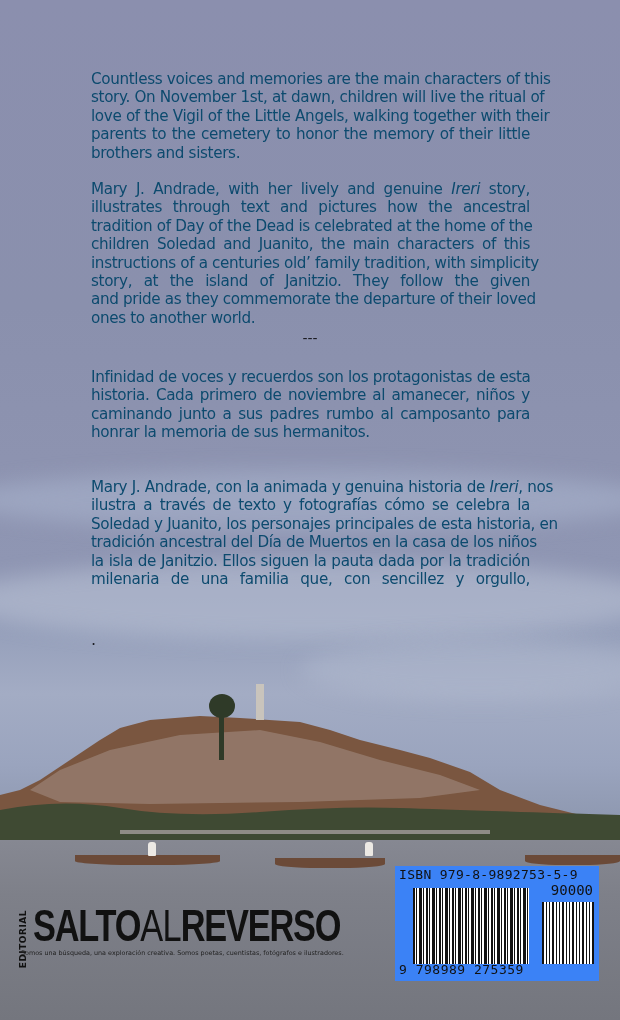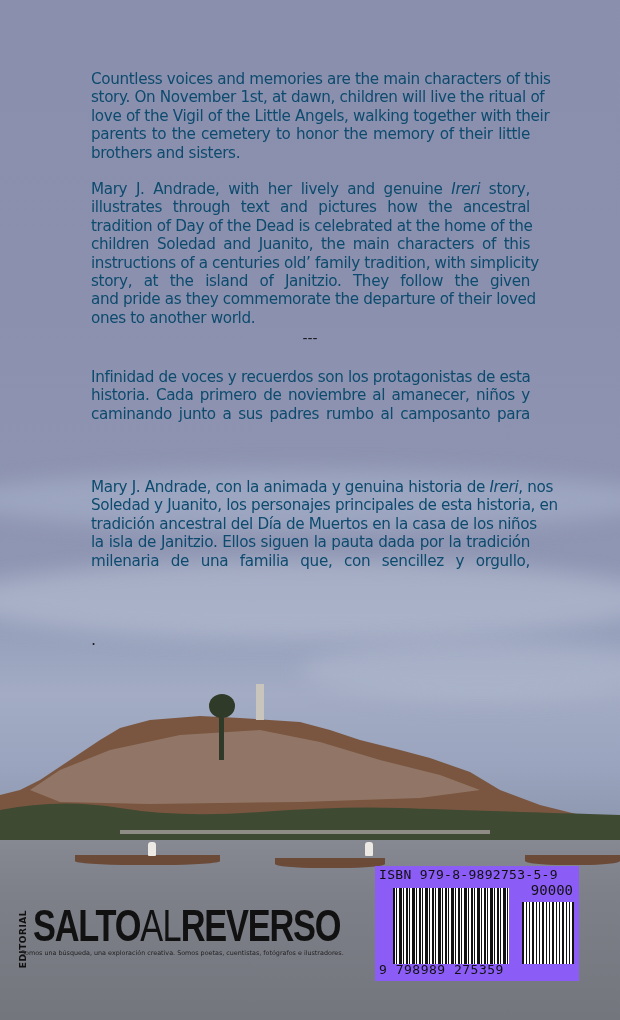--- a/index.html
+++ b/index.html
@@ -20,21 +20,21 @@
     background:linear-gradient(180deg,#868892 0%,#7e8089 30%,#74767e 100%); }
   .boat { position:absolute; height:10px; background:#6b4a38; border-radius:0 0 40% 40%; }
   .person { position:absolute; width:8px; height:14px; background:#ece9e4; border-radius:3px 3px 1px 1px; }
   .logo { position:absolute; left:18px; top:905px; color:#111; }
   .logo .ed { position:absolute; left:0; top:5px; font-size:9px; font-weight:bold;
     writing-mode:vertical-rl; transform:rotate(180deg); letter-spacing:0.5px; }
   .logo .main { position:absolute; left:15px; top:-4px; font-family:"Liberation Sans", sans-serif;
     font-weight:bold; font-size:44px; letter-spacing:-1.5px; white-space:nowrap; transform:scaleX(0.78); transform-origin:left top; }
   .logo .main .al { font-weight:normal; letter-spacing:-1px; }
   .logo .tag { position:absolute; left:3px; top:44px; font-size:6.4px; white-space:nowrap; color:#222; }
-  .barcode { position:absolute; left:375px; top:866px; width:204px; height:115px; background:#8b5cf6; }
+  .barcode { position:absolute; left:395px; top:866px; width:204px; height:115px; background:#3b82f6; }
   .isbn { position:absolute; left:4px; top:1px; font-family:"DejaVu Sans Mono", monospace; font-size:13px; color:#111; letter-spacing:0.3px; white-space:nowrap; }
   .price { position:absolute; right:6px; top:16px; font-family:"DejaVu Sans Mono", monospace; font-size:14px; color:#111; }
   .bars { position:absolute; left:18px; top:22px; width:116px; height:76px;
     background: repeating-linear-gradient(90deg,#111 0 2px,#fff 2px 3px,#111 3px 4px,#fff 4px 6px,#111 6px 9px,#fff 9px 10px,#111 10px 11px,#fff 11px 13px); }
   .bars2 { position:absolute; left:147px; top:36px; width:52px; height:62px;
     background: repeating-linear-gradient(90deg,#111 0 2px,#fff 2px 4px,#111 4px 5px,#fff 5px 7px,#111 7px 8px,#fff 8px 10px); }
   .ean { position:absolute; left:4px; top:96px; font-family:"DejaVu Sans Mono", monospace; font-size:13px; color:#111; white-space:nowrap; letter-spacing:0.5px; }
 </style>
 </head>
 <body>
@@ -63,24 +63,26 @@
   <span class="line">and pride as they commemorate the departure of their loved</span>
   <span class="line last">ones to another world.</span>
 </div>
 
 <div class="sep">---</div>
 
 <div class="textblock" style="top:368px;">
   <span class="line">Infinidad de voces y recuerdos son los protagonistas de esta</span>
   <span class="line">historia. Cada primero de noviembre al amanecer, niños y</span>
   <span class="line">caminando junto a sus padres rumbo al camposanto para</span>
+  <span class="line last">honrar la memoria de sus hermanitos.</span>
 </div>
 
 <div class="textblock" style="top:478px;">
   <span class="line">Mary J. Andrade, con la animada y genuina historia de <i>Ireri</i>, nos</span>
+  <span class="line">ilustra a través de texto y fotografías cómo se celebra la</span>
   <span class="line">Soledad y Juanito, los personajes principales de esta historia, en</span>
   <span class="line">tradición ancestral del Día de Muertos en la casa de los niños</span>
   <span class="line">la isla de Janitzio. Ellos siguen la pauta dada por la tradición</span>
   <span class="line">milenaria de una familia que, con sencillez y orgullo,</span>
 </div>
 
 <div class="dot">.</div>
 
 <svg class="island" viewBox="0 0 620 180" preserveAspectRatio="none">
   <path d="M0,115 L20,110 L40,100 L70,80 L100,60 L120,48 L150,40 L200,36 L240,38 L300,42 L330,50 L360,60 L400,70 L430,78 L470,92 L500,110 L540,125 L580,135 L620,140 L620,180 L0,180 Z" fill="#7a5640"></path>

